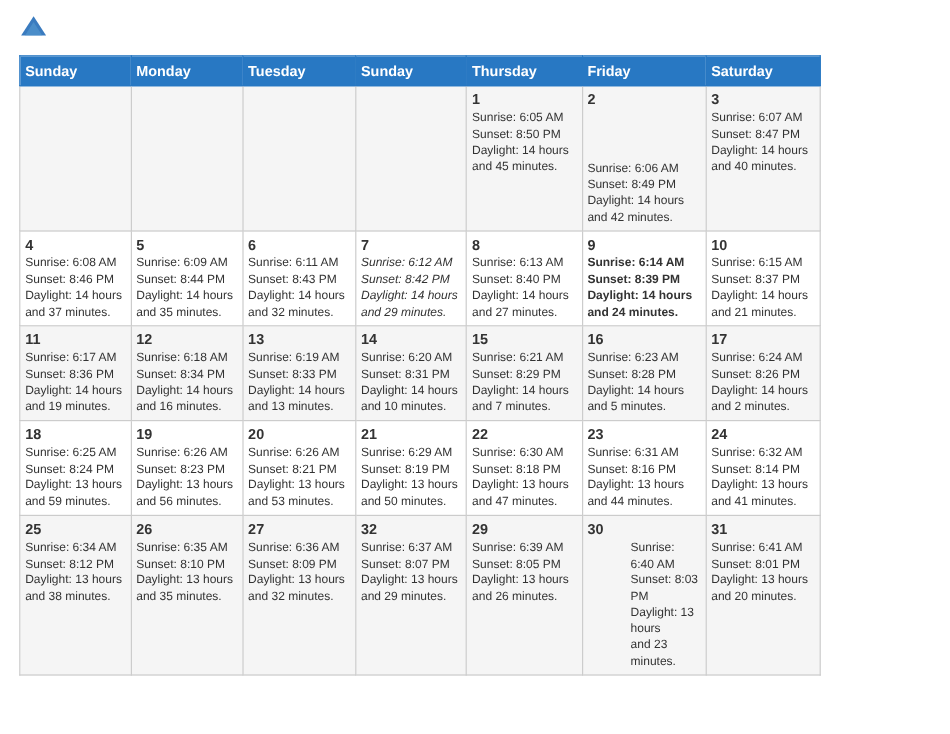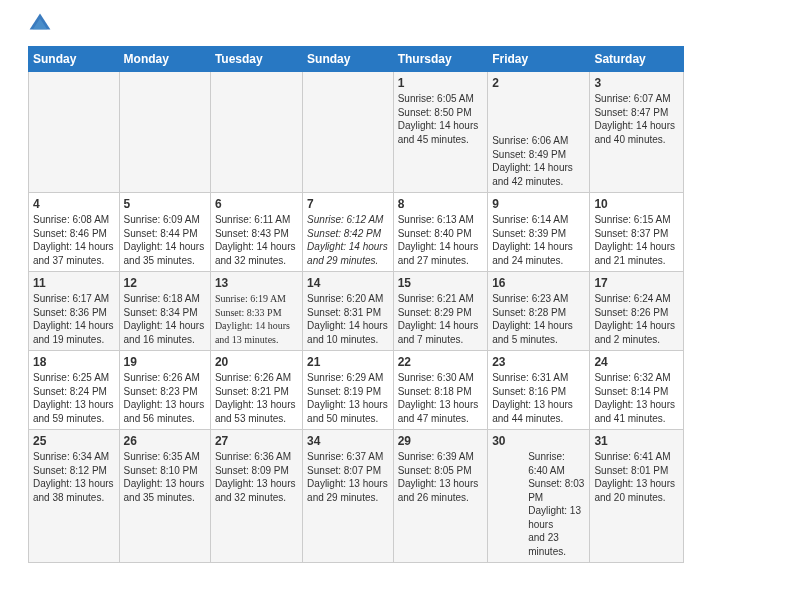--- a/index.html
+++ b/index.html
@@ -5,21 +5,21 @@
     * { box-sizing: border-box; margin: 0; padding: 0; }
     body {
       font-family: Arial, sans-serif;
       background: #fff;
       width: 792px;
       height: 612px;
       overflow: hidden;
     }
     .page {
       width: 700px;
-      padding: 12px 16px 8px 28px;
+      padding: 12px 16px 8px 16px;
     }
     .header {
       display: flex;
       justify-content: space-between;
       align-items: flex-start;
       margin-bottom: 10px;
     }
     .logo {
       display: flex;
       align-items: center;
@@ -194,21 +194,21 @@
           </td>
           <td>
             <span class="day-num">8</span>
             <div class="day-info" style="white-space: pre-line;">Sunrise: 6:13 AM
 Sunset: 8:40 PM
 Daylight: 14 hours
 and 27 minutes.</div>
           </td>
           <td>
             <span class="day-num">9</span>
-            <div class="day-info" style="white-space: pre-line;">Sunrise: 6:14 AM
+            <div class="day-info" style="white-space: pre-line; font-weight: bold;">Sunrise: 6:14 AM
 Sunset: 8:39 PM
 Daylight: 14 hours
 and 24 minutes.</div>
           </td>
           <td>
             <span class="day-num">10</span>
             <div class="day-info" style="white-space: pre-line;">Sunrise: 6:15 AM
 Sunset: 8:37 PM
 Daylight: 14 hours
 and 21 minutes.</div>
@@ -224,21 +224,21 @@
           </td>
           <td>
             <span class="day-num">12</span>
             <div class="day-info" style="white-space: pre-line;">Sunrise: 6:18 AM
 Sunset: 8:34 PM
 Daylight: 14 hours
 and 16 minutes.</div>
           </td>
           <td>
             <span class="day-num">13</span>
-            <div class="day-info" style="white-space: pre-line; font-family: Liberation Serif, serif;">Sunrise: 6:19 AM
+            <div class="day-info" style="white-space: pre-line;">Sunrise: 6:19 AM
 Sunset: 8:33 PM
 Daylight: 14 hours
 and 13 minutes.</div>
           </td>
           <td>
             <span class="day-num">14</span>
             <div class="day-info" style="white-space: pre-line;">Sunrise: 6:20 AM
 Sunset: 8:31 PM
 Daylight: 14 hours
 and 10 minutes.</div>
@@ -332,21 +332,21 @@
 and 35 minutes.</div>
           </td>
           <td>
             <span class="day-num">27</span>
             <div class="day-info" style="white-space: pre-line;">Sunrise: 6:36 AM
 Sunset: 8:09 PM
 Daylight: 13 hours
 and 32 minutes.</div>
           </td>
           <td>
-            <span class="day-num">34</span>
+            <span class="day-num">32</span>
             <div class="day-info" style="white-space: pre-line;">Sunrise: 6:37 AM
 Sunset: 8:07 PM
 Daylight: 13 hours
 and 29 minutes.</div>
           </td>
           <td>
             <span class="day-num">29</span>
             <div class="day-info" style="white-space: pre-line;">Sunrise: 6:39 AM
 Sunset: 8:05 PM
 Daylight: 13 hours

